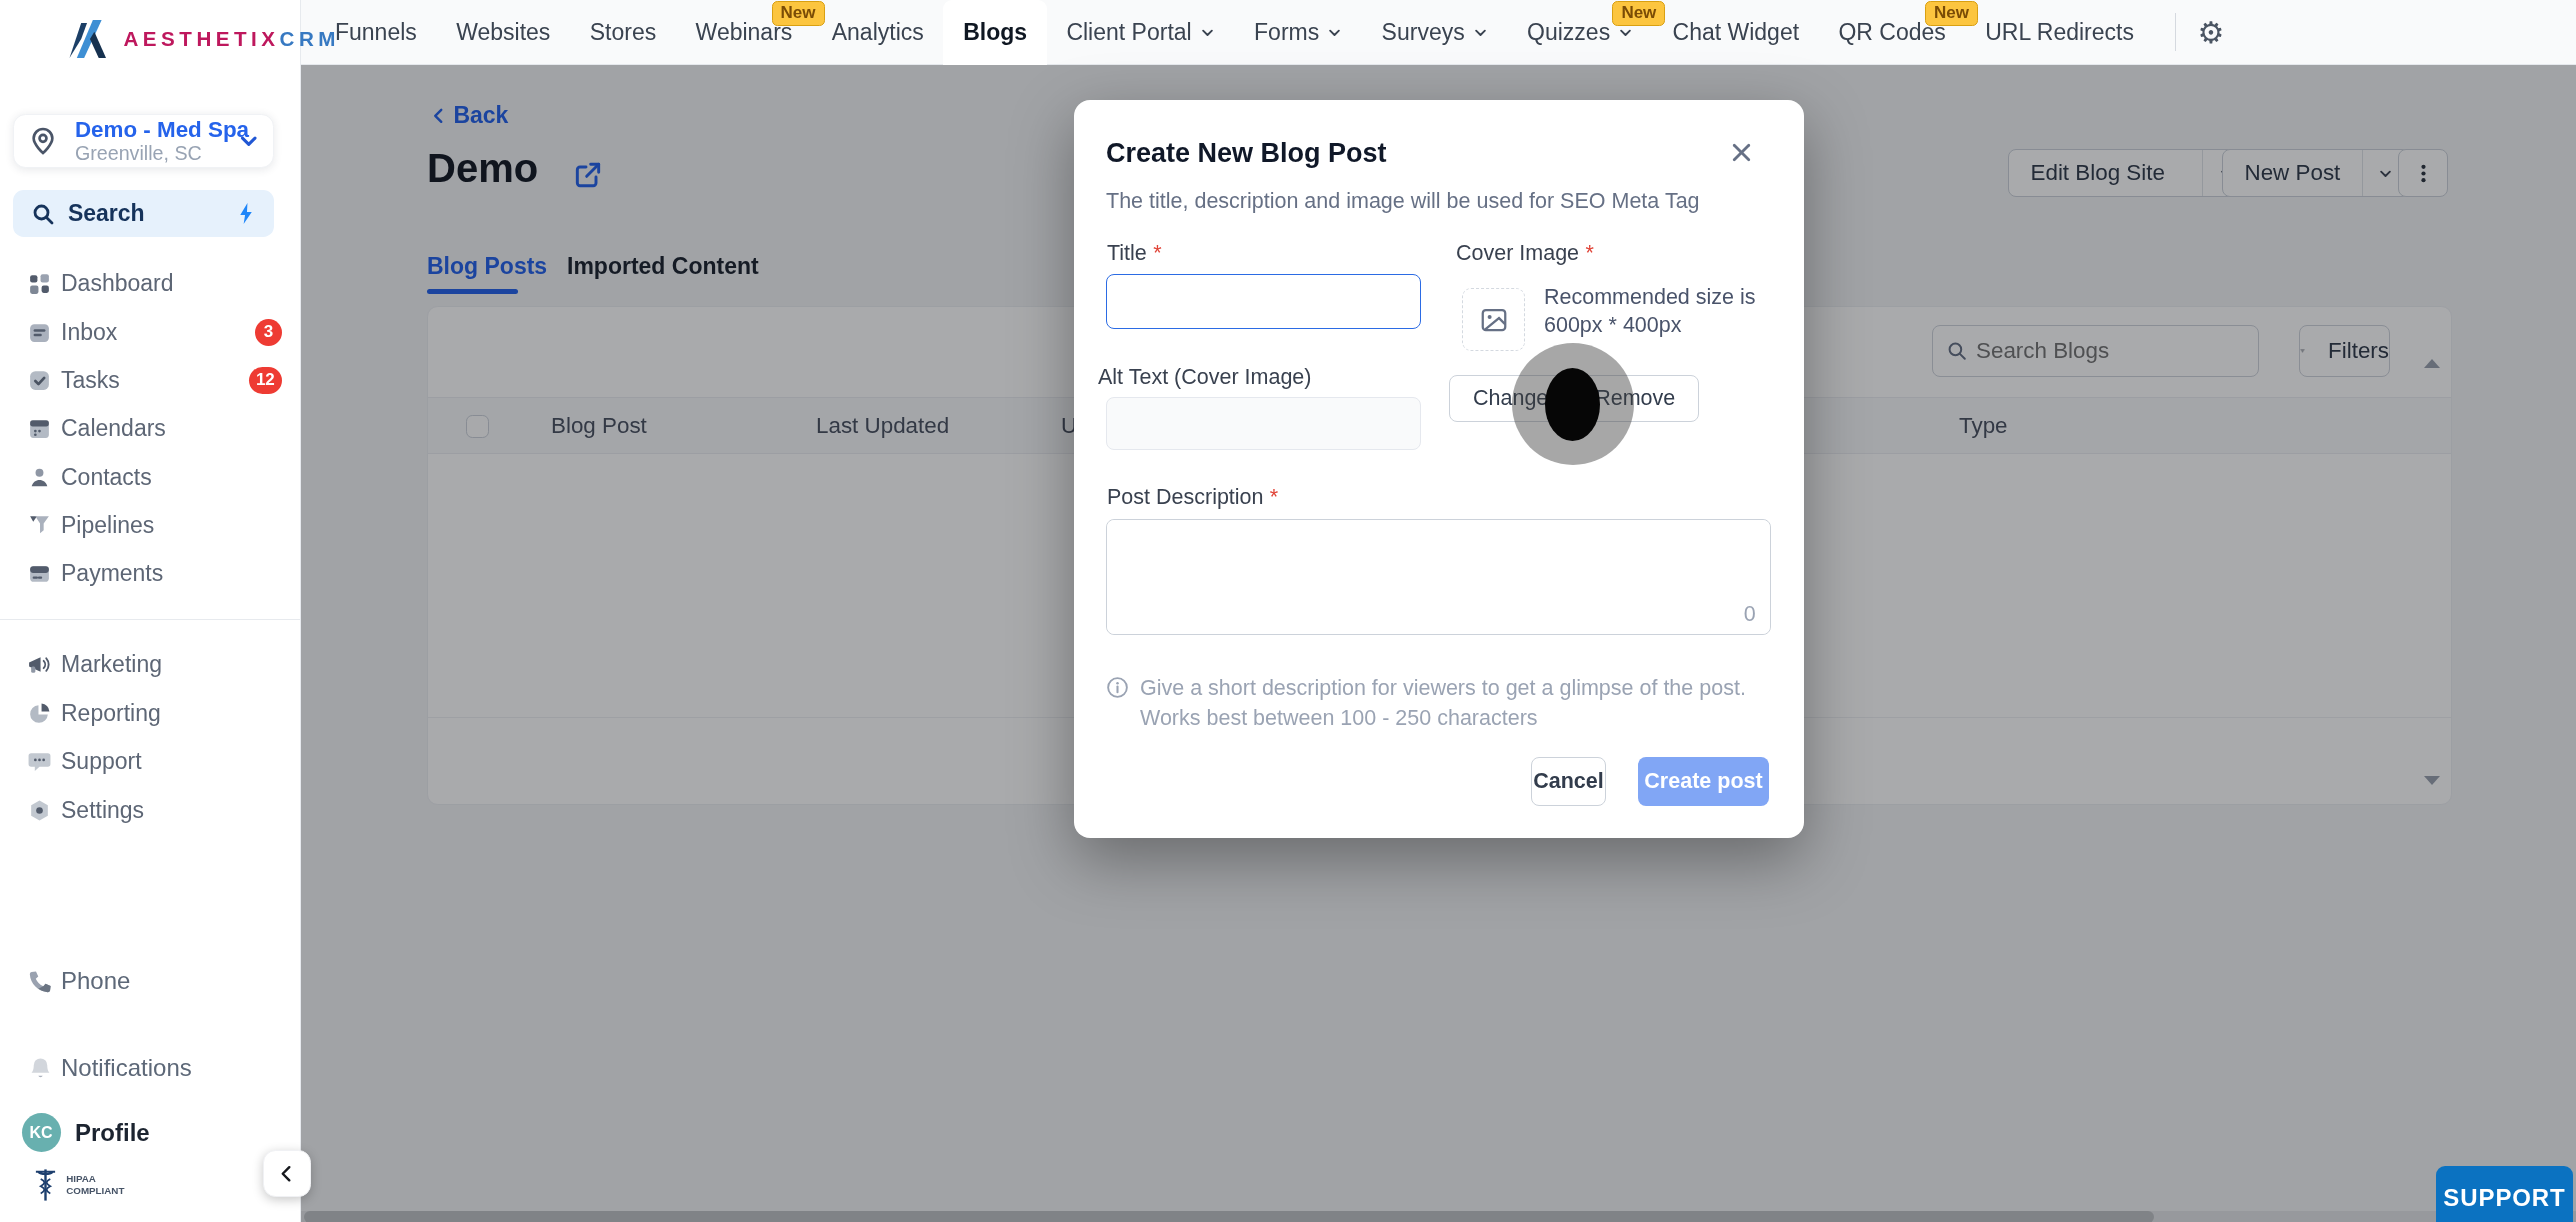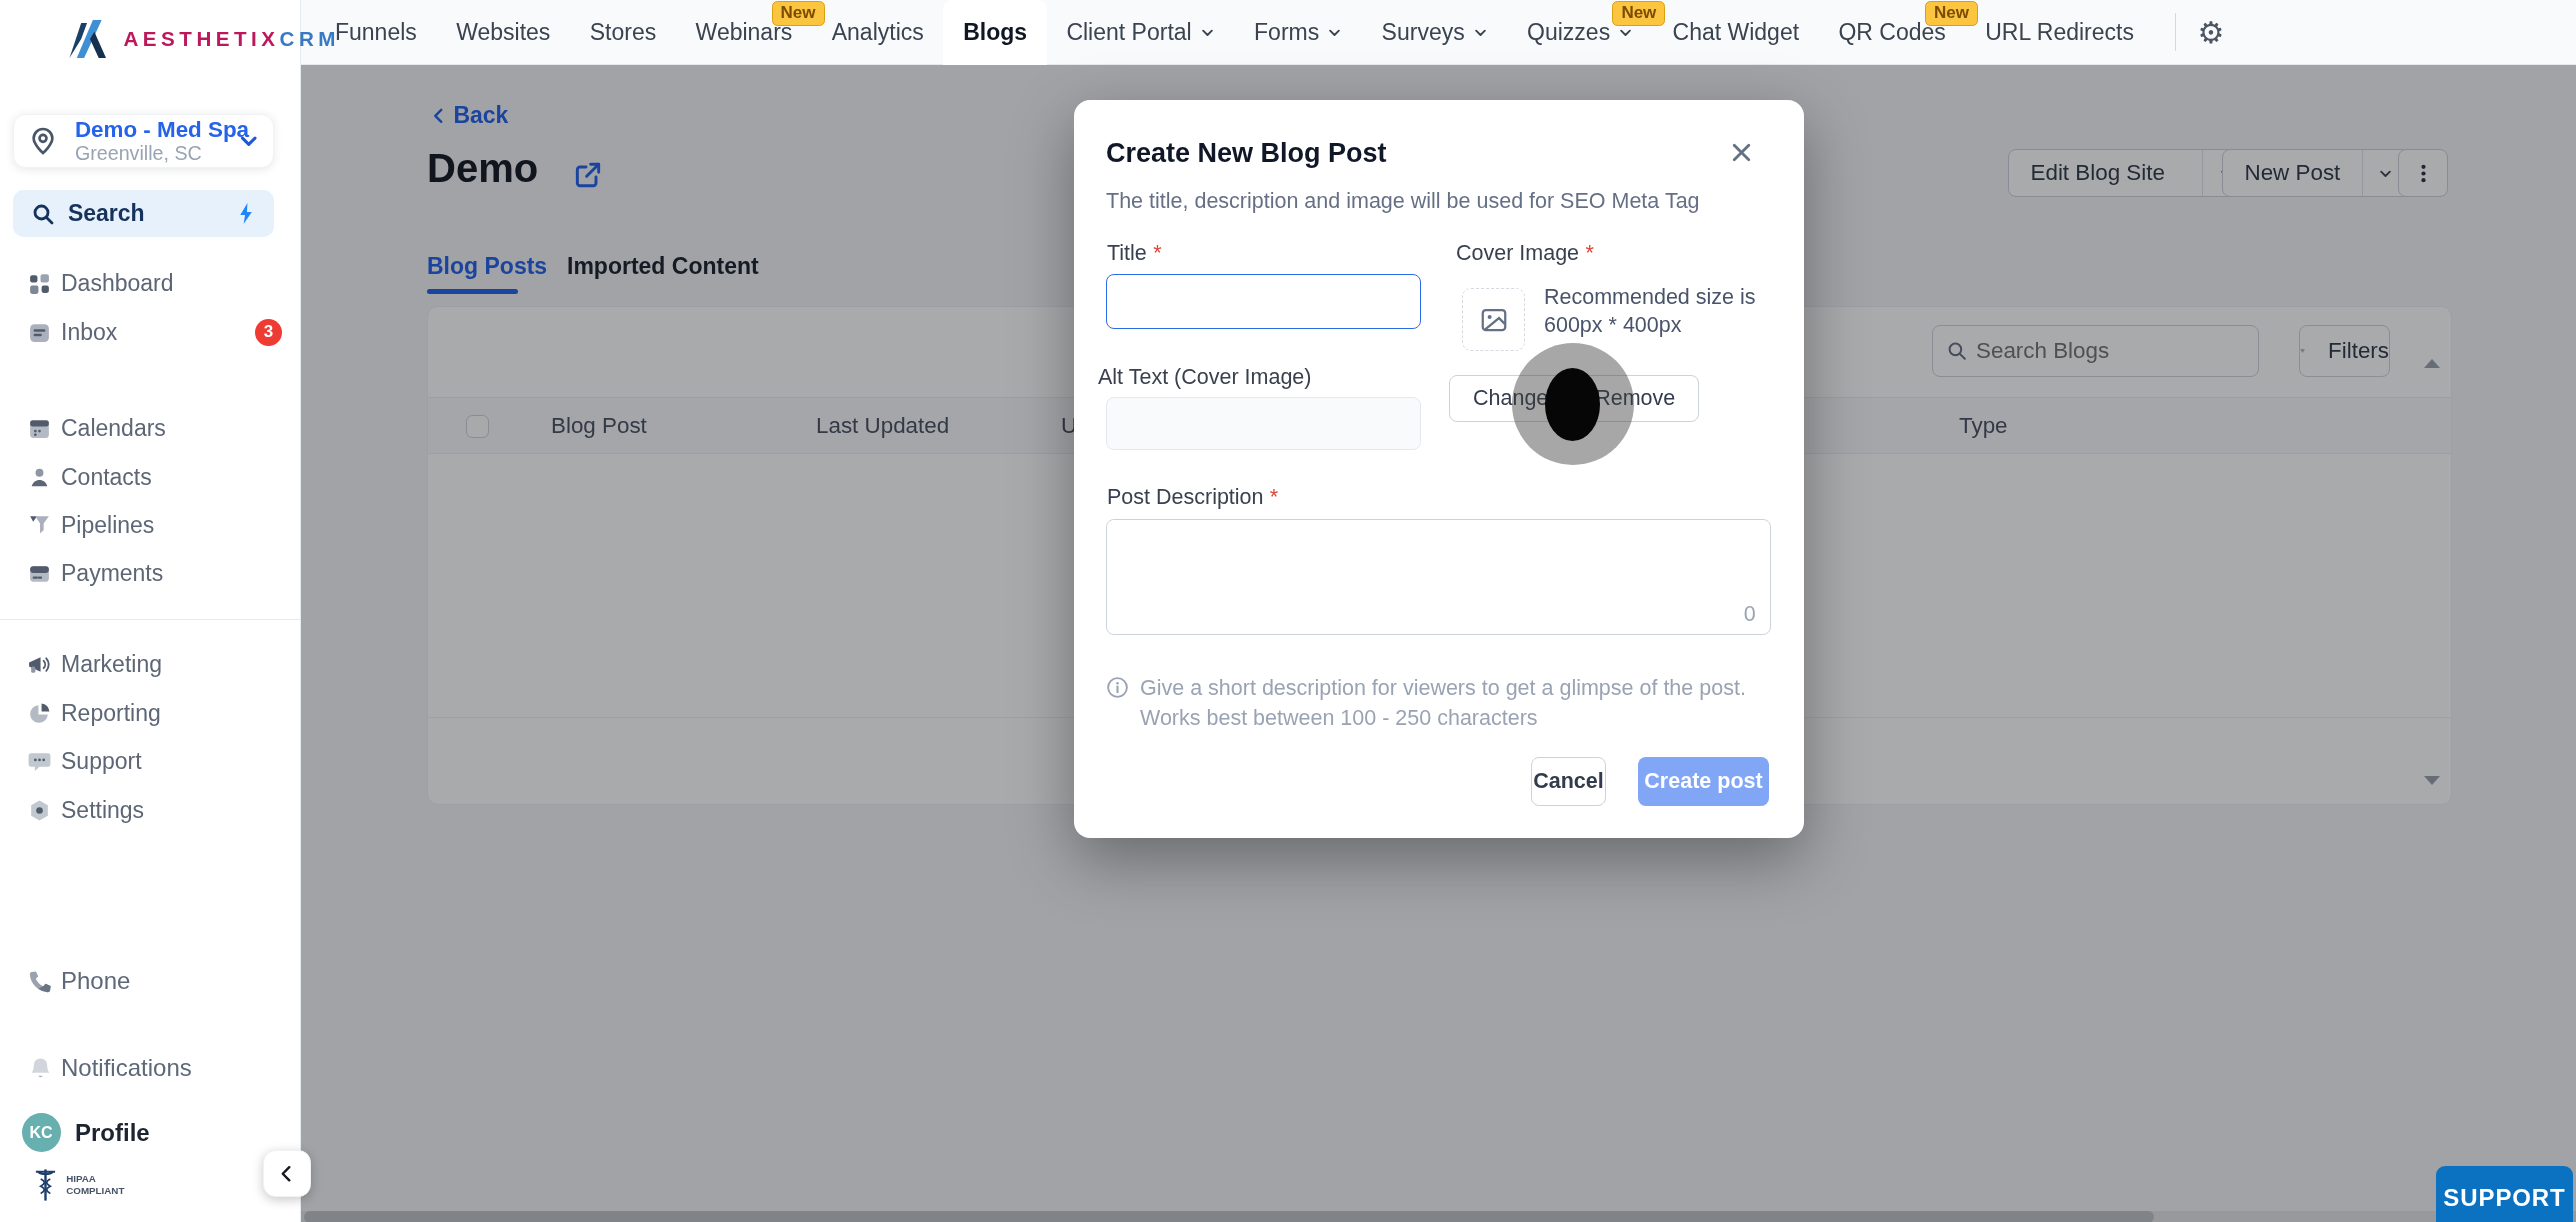--- a/index.html
+++ b/index.html
@@ -184,20 +184,28 @@
     </div>
     <div class="side-item" style="top:308px;">
       <svg width="25" height="25" viewBox="0 0 24 24">
         <rect x="3" y="4" width="18" height="17" rx="4" fill="#aab1bd"></rect>
         <line x1="7.5" y1="10" x2="16.5" y2="10" stroke="#525b6b" stroke-width="2.4" stroke-linecap="round"></line>
         <line x1="7.5" y1="14.5" x2="13" y2="14.5" stroke="#525b6b" stroke-width="2.4" stroke-linecap="round"></line>
         </svg>
       <span class="lbl">Inbox</span>
       <span class="cnt-badge">3</span>
     </div>
+    <div class="side-item" style="top:356px;">
+      <svg width="25" height="25" viewBox="0 0 24 24">
+        <rect x="3" y="3" width="18" height="18" rx="5" fill="#b3bac4"></rect>
+        <path d="M8 12.5 11 15.5 16.5 9.5" fill="none" stroke="#4a5362" stroke-width="2.6" stroke-linecap="round" stroke-linejoin="round"></path>
+        </svg>
+      <span class="lbl">Tasks</span>
+      <span class="cnt-badge">12</span>
+    </div>
     <div class="side-item" style="top:404px;">
       <svg width="25" height="25" viewBox="0 0 24 24">
         <rect x="3" y="6" width="18" height="15" rx="3" fill="#b3bac4"></rect>
         <rect x="3" y="4" width="18" height="6" rx="2.5" fill="#525b6b"></rect>
         <circle cx="8" cy="14.5" r="1.3" fill="#525b6b"></circle>
           <circle cx="12" cy="14.5" r="1.3" fill="#525b6b"></circle>
         <circle cx="8" cy="18" r="1.3" fill="#525b6b"></circle>
         </svg>
       <span class="lbl">Calendars</span>
     </div>

